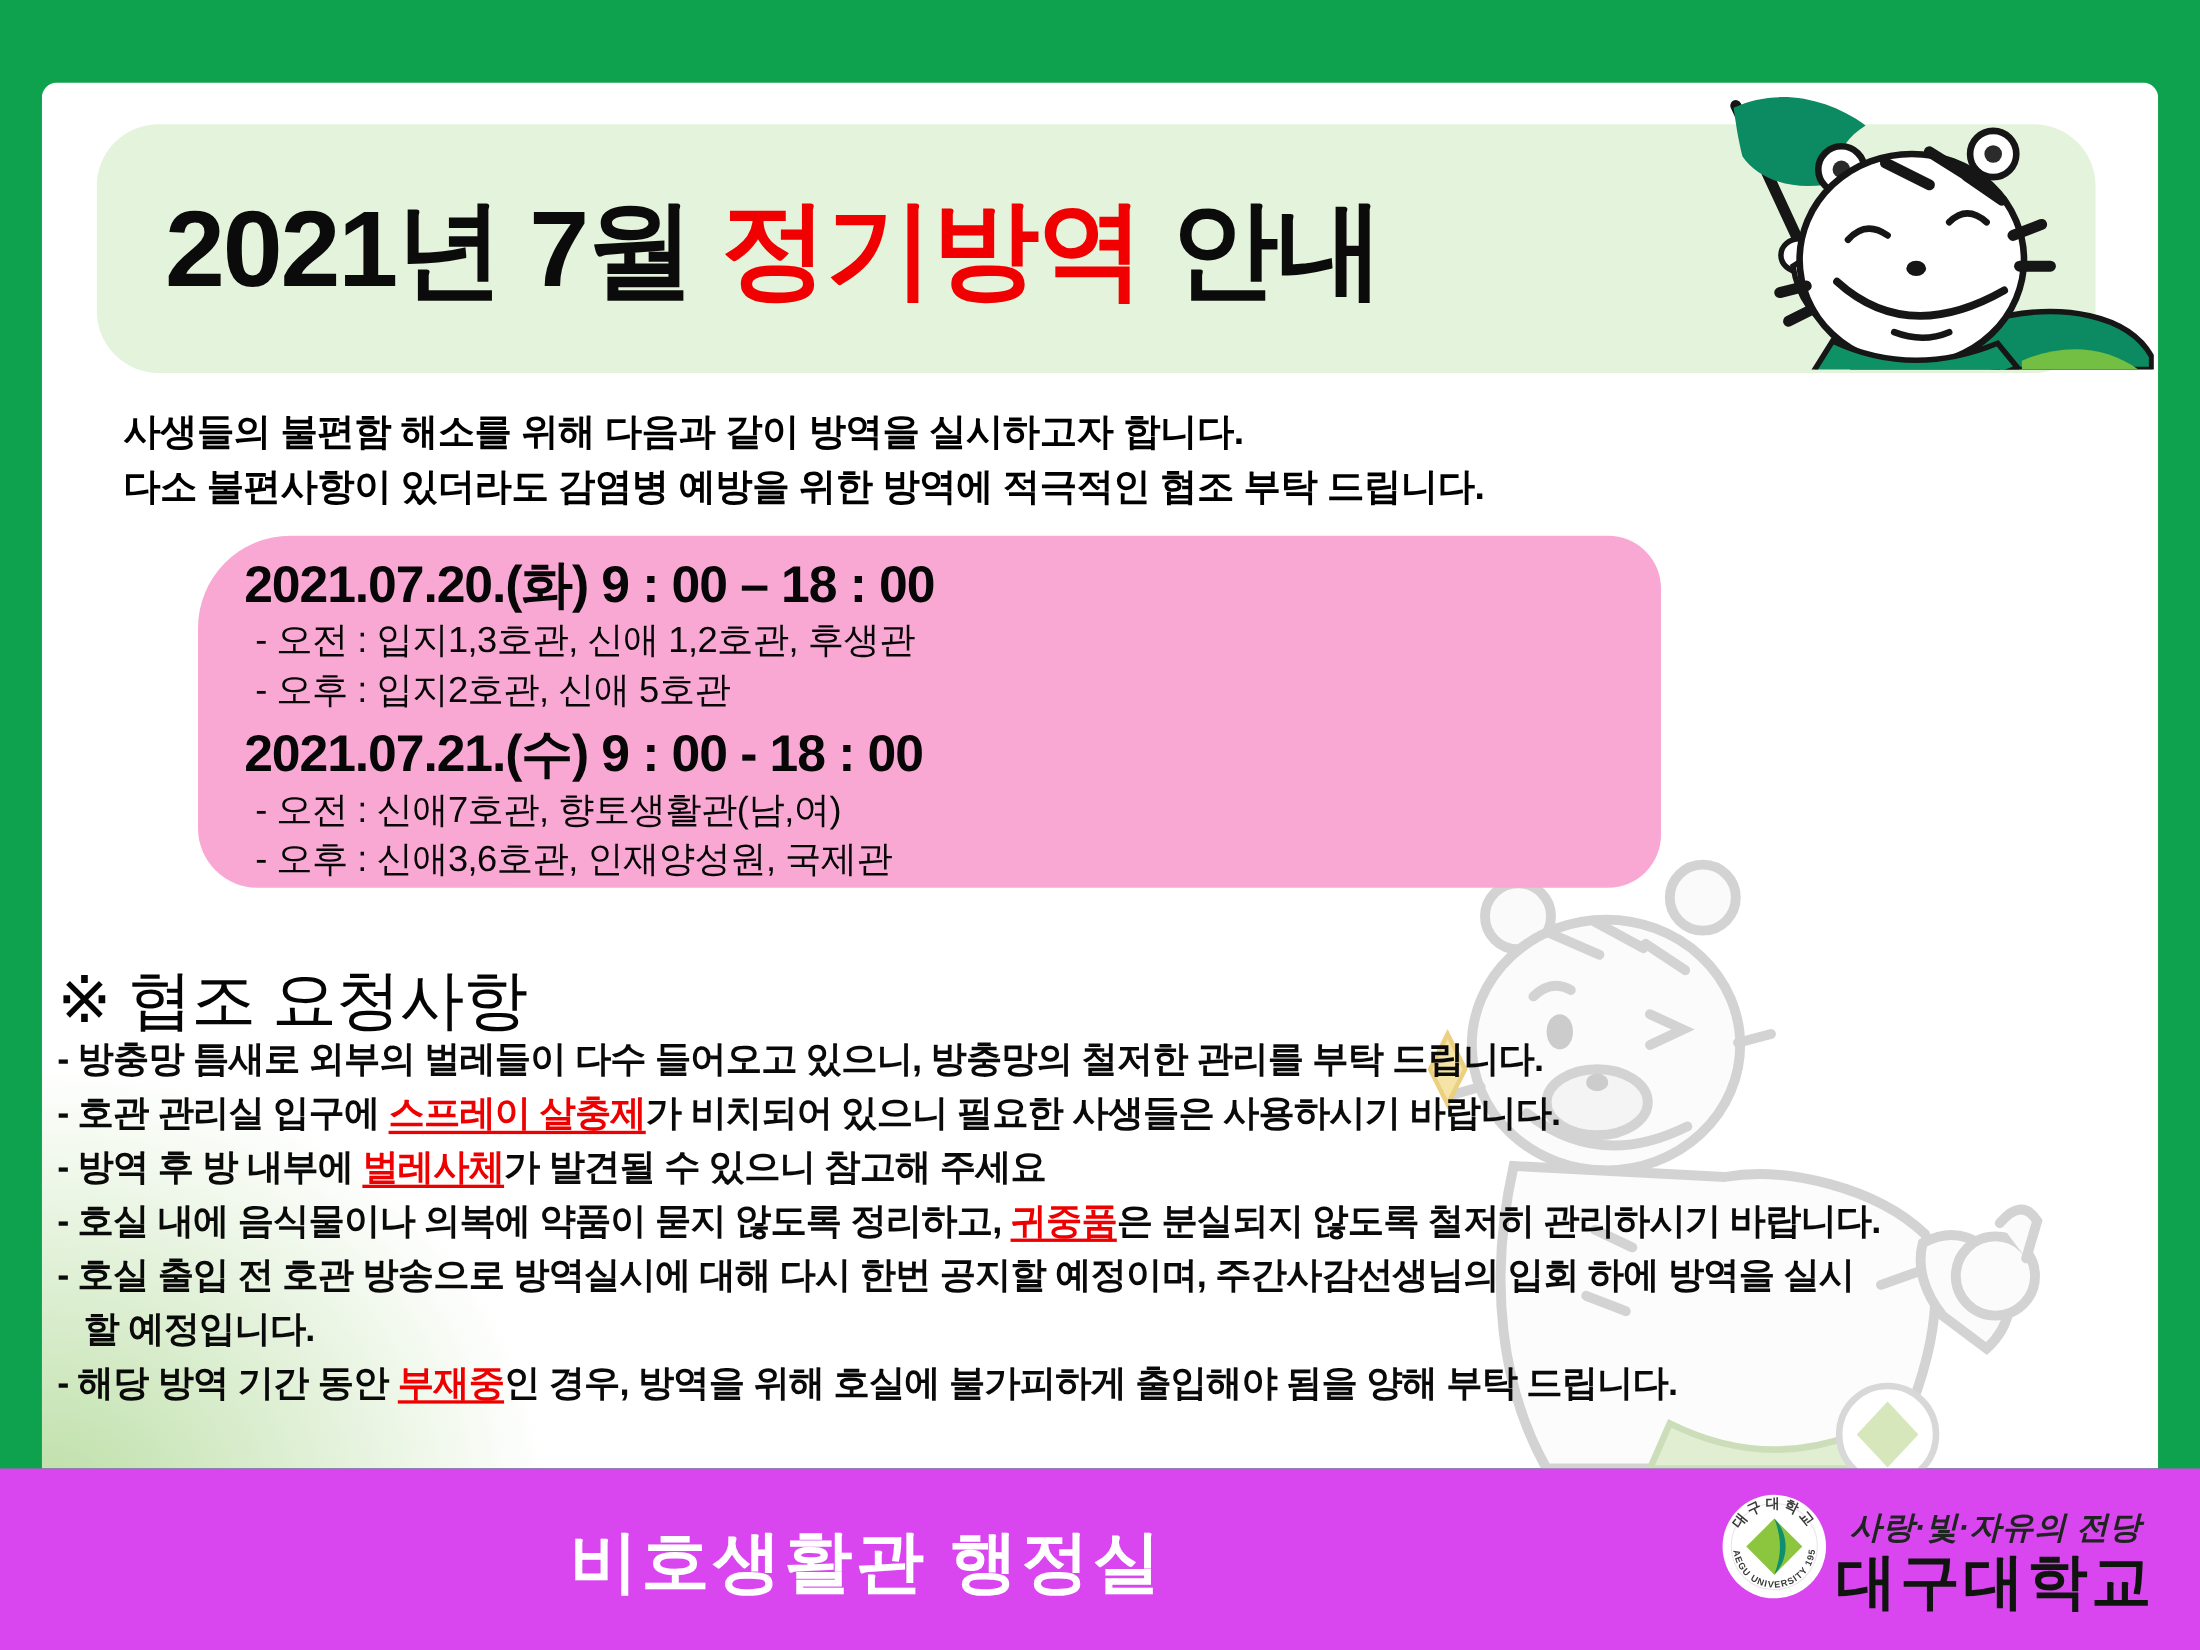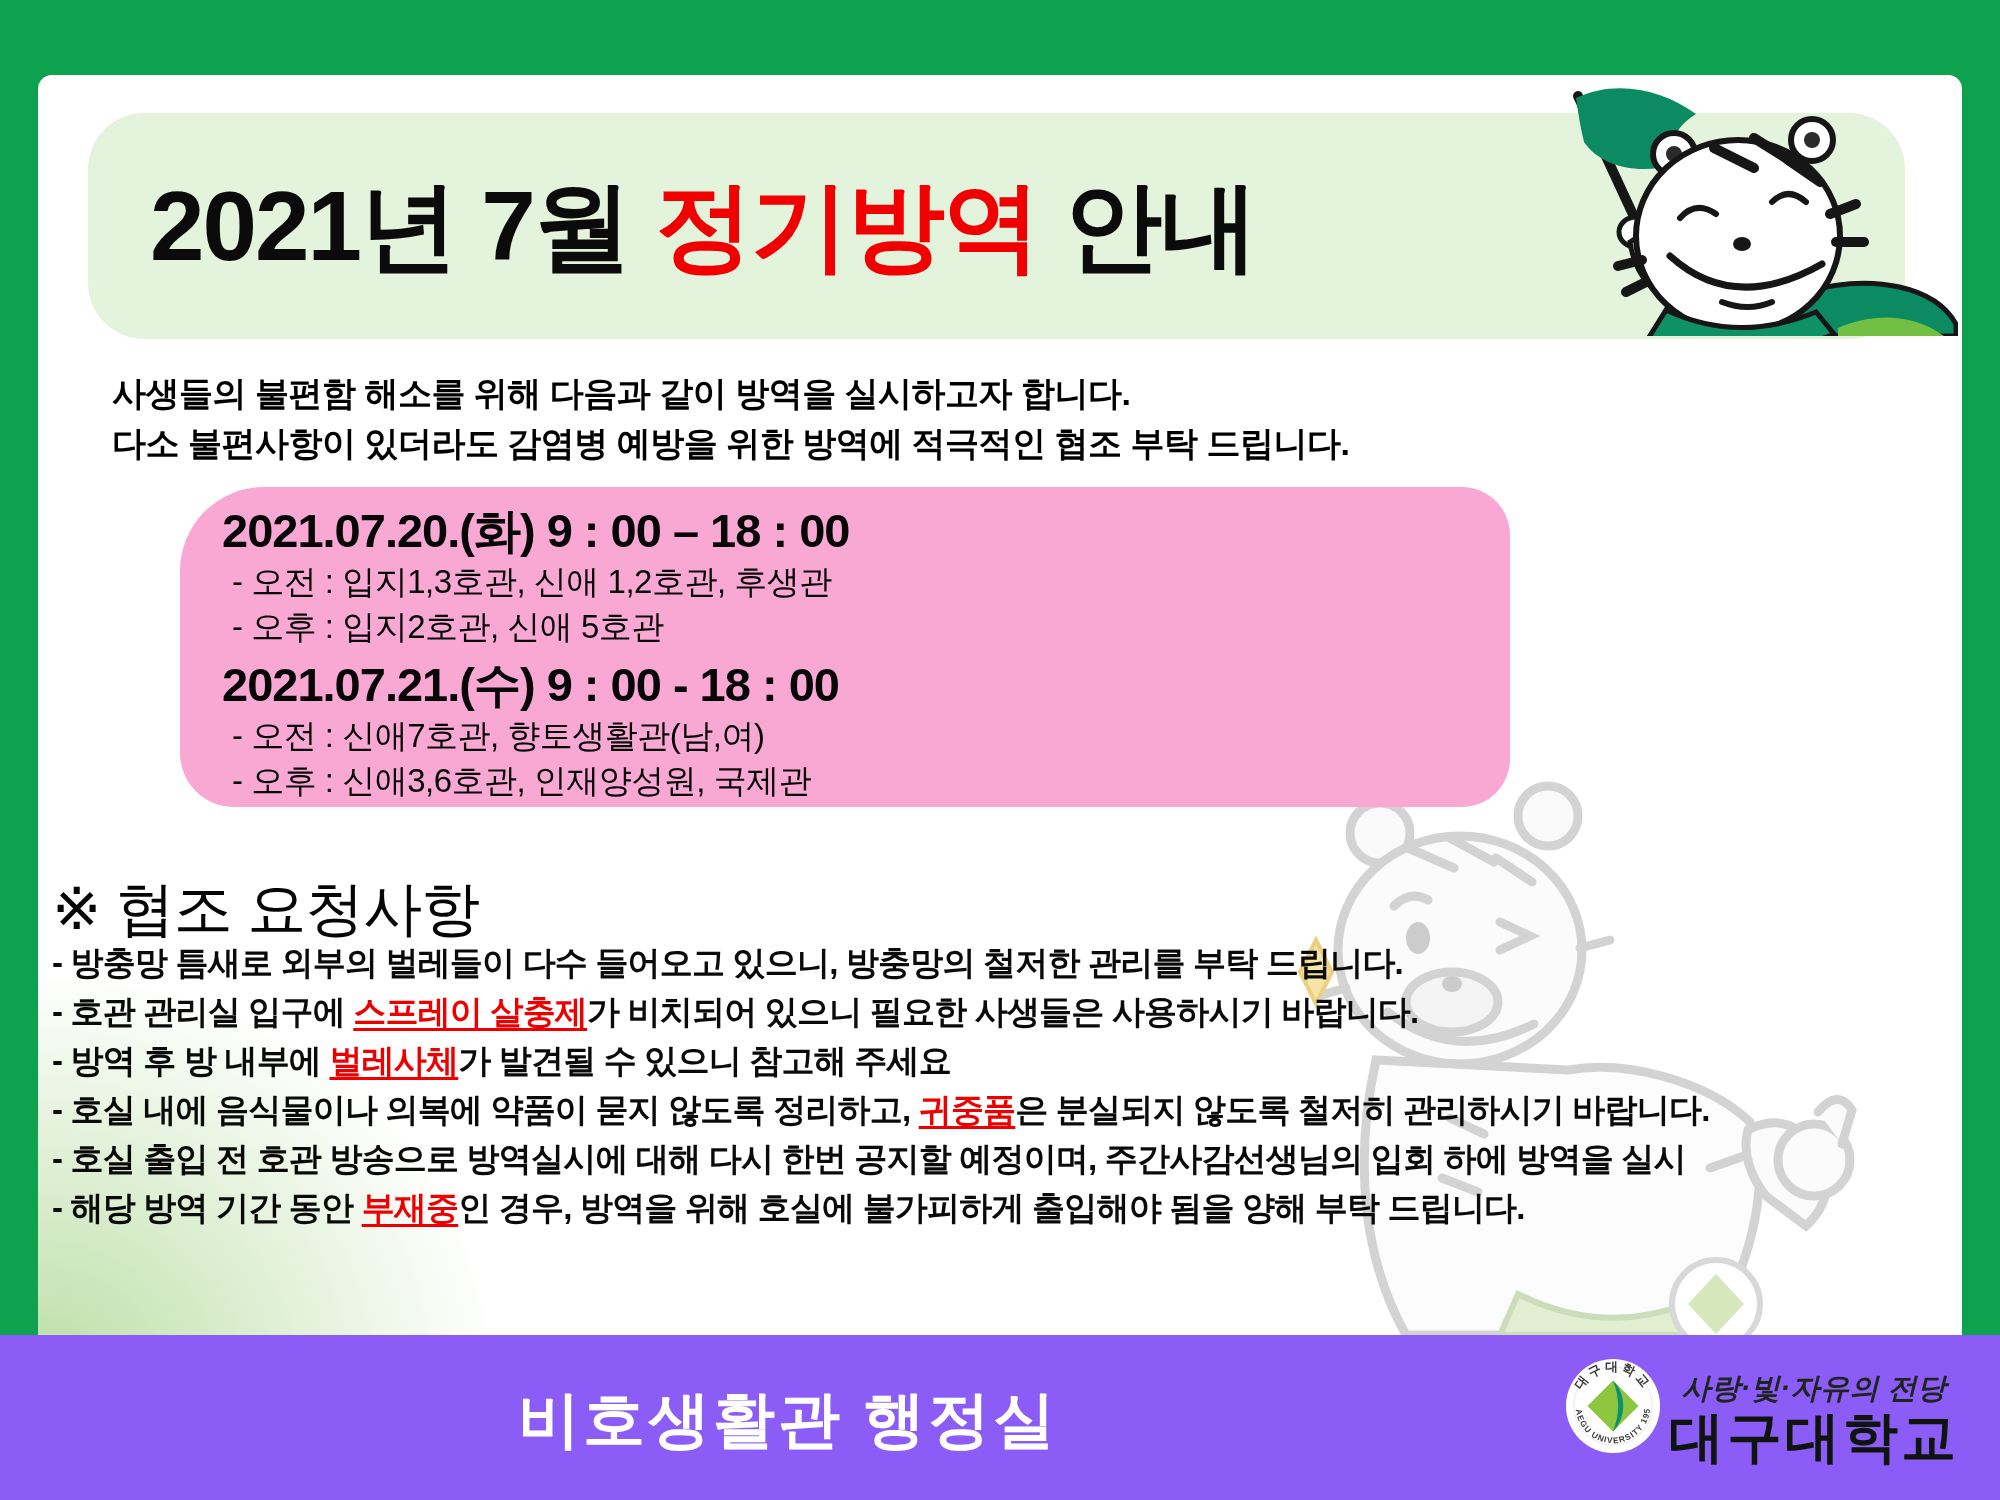--- a/index.html
+++ b/index.html
@@ -46,21 +46,21 @@
   .bullets{position:absolute;left:52px;top:938px;width:1904px;}
   .bullet{
     font-size:33px;font-weight:600;line-height:49px;
     letter-spacing:-0.8px;white-space:nowrap;color:#0a0a0a;
   }
   .bullet .hl{
     color:#ee0000;font-weight:800;
     text-decoration:underline;text-underline-offset:5px;text-decoration-thickness:3px;
   }
   .bullet.cont{padding-left:24px;}
-  .footer{position:absolute;left:0;top:1335px;width:2000px;height:165px;background:#8b5cf6;}
+  .footer{position:absolute;left:0;top:1335px;width:2000px;height:165px;background:#d946ef;}
   .office{
     position:absolute;left:38px;top:43px;width:1500px;text-align:center;
     font-size:62px;font-weight:800;color:#ffffff;letter-spacing:3px;white-space:nowrap;
   }
   .seal{position:absolute;left:1564px;top:22px;width:98px;height:98px;}
   .slogan{
     position:absolute;left:1668px;top:34px;width:292px;text-align:center;
     font-size:29px;font-weight:600;color:#1e241f;letter-spacing:0.5px;white-space:nowrap;font-style:italic;
   }
   .univname{
@@ -156,20 +156,21 @@
   </div>
 
   <div class="notice-heading">※ 협조 요청사항</div>
 
   <div class="bullets">
     <div class="bullet"><span>- 방충망 틈새로 외부의 벌레들이 다수 들어오고 있으니, 방충망의 철저한 관리를 부탁 드립니다.</span><span class="hl"></span><span></span></div>
     <div class="bullet"><span>- 호관 관리실 입구에 </span><span class="hl">스프레이 살충제</span><span>가 비치되어 있으니 필요한 사생들은 사용하시기 바랍니다.</span></div>
     <div class="bullet"><span>- 방역 후 방 내부에 </span><span class="hl">벌레사체</span><span>가 발견될 수 있으니 참고해 주세요</span></div>
     <div class="bullet"><span>- 호실 내에 음식물이나 의복에 약품이 묻지 않도록 정리하고, </span><span class="hl">귀중품</span><span>은 분실되지 않도록 철저히 관리하시기 바랍니다.</span></div>
     <div class="bullet"><span>- 호실 출입 전 호관 방송으로 방역실시에 대해 다시 한번 공지할 예정이며, 주간사감선생님의 입회 하에 방역을 실시</span><span class="hl"></span><span></span></div>
+    <div class="bullet cont"><span>할 예정입니다.</span><span class="hl"></span><span></span></div>
     <div class="bullet"><span>- 해당 방역 기간 동안 </span><span class="hl">부재중</span><span>인 경우, 방역을 위해 호실에 불가피하게 출입해야 됨을 양해 부탁 드립니다.</span></div>
   </div>
 
   <div class="footer">
     <div class="office">비호생활관 행정실</div>
 
     <svg class="seal" viewBox="0 0 100 100" aria-hidden="true">
       <circle cx="50" cy="50" r="48" fill="#ffffff"></circle>
       <circle cx="50" cy="50" r="40" fill="none" stroke="#e6e6e6" stroke-width="1"></circle>
       <defs>

